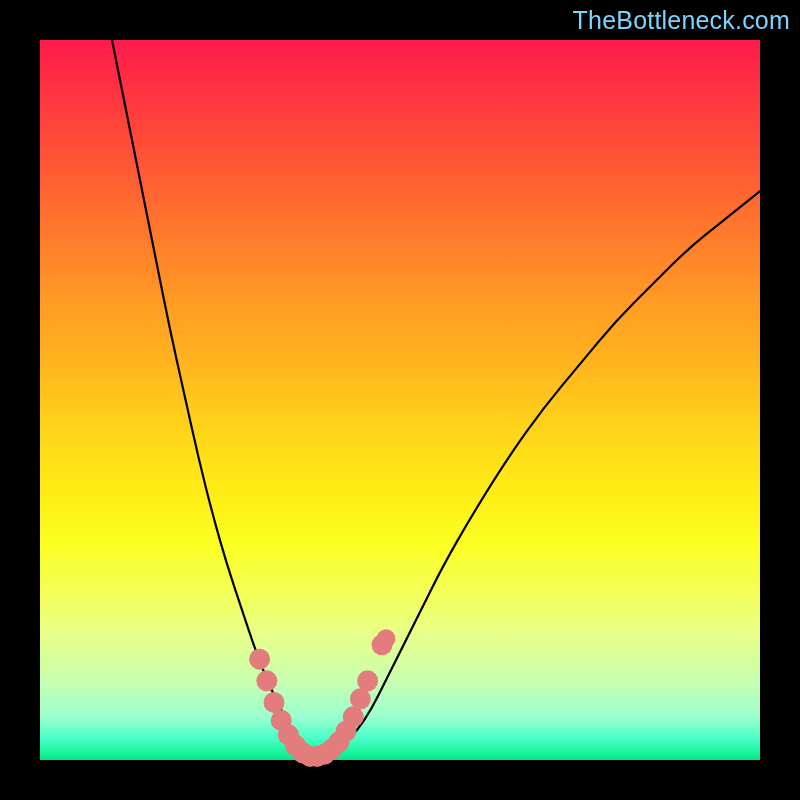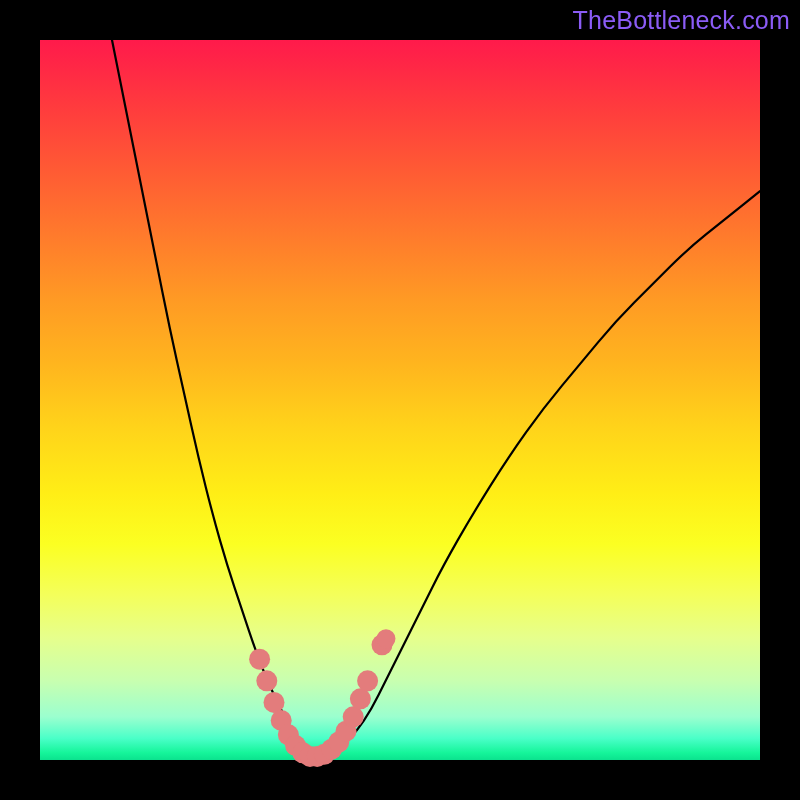--- a/index.html
+++ b/index.html
@@ -39,21 +39,21 @@
       #9bffcf 94%,
       #4affc8 97%,
       #15f59a 99%,
       #0be28e 100%
     );
   }
   .watermark {
     position: absolute;
     top: 6px;
     right: 10px;
-    color: #8b5cf6;
+    color: #7dd3fc;
     font-size: 25px;
     font-weight: 500;
     letter-spacing: 0.2px;
     user-select: none;
   }
   svg.curves {
     position: absolute;
     left: 0;
     top: 0;
     width: 720px;

